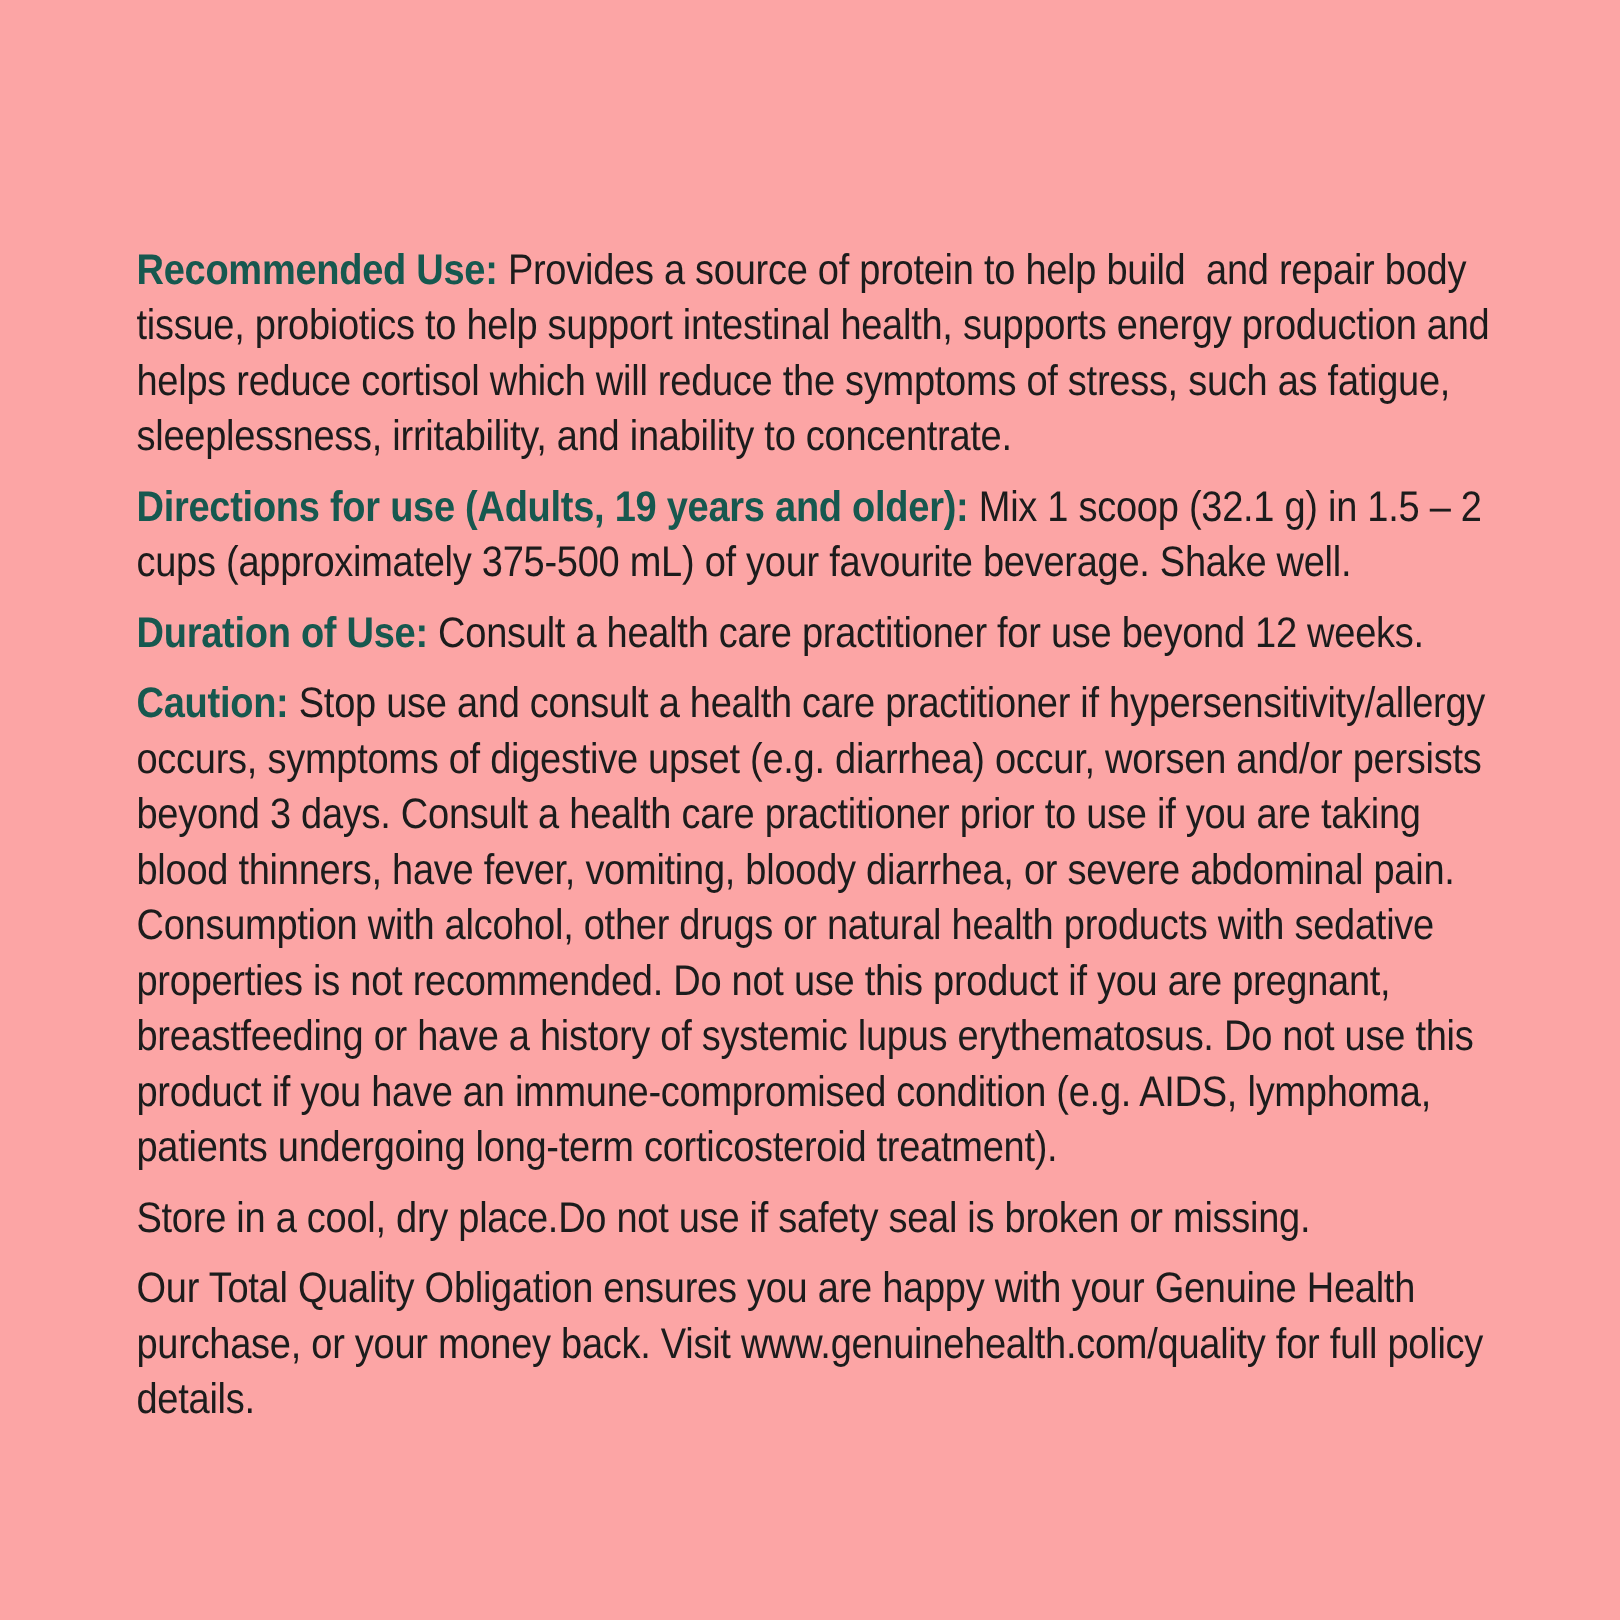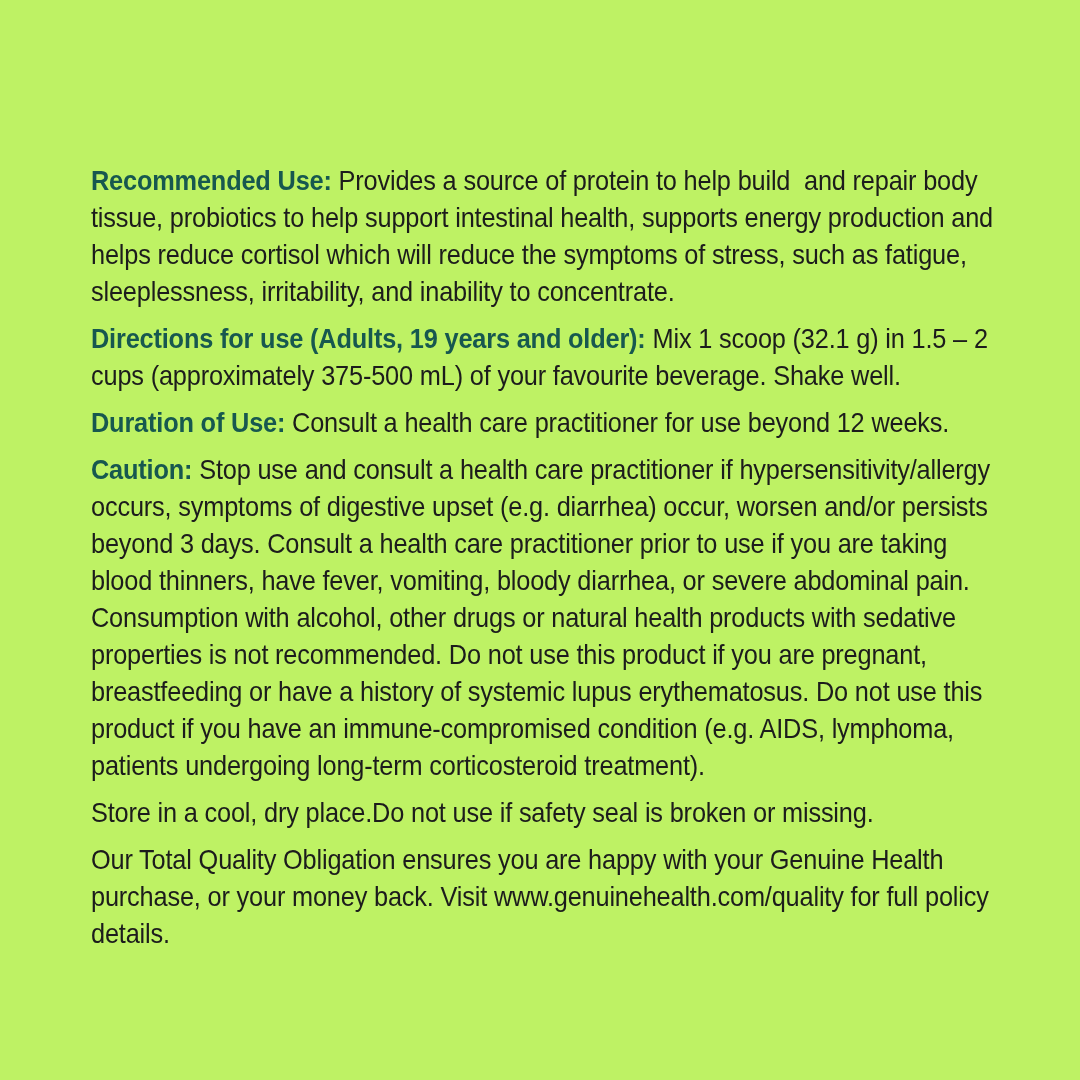--- a/index.html
+++ b/index.html
@@ -4,21 +4,21 @@
 <style>
   html, body {
     margin: 0;
     padding: 0;
     background: #ffffff;
   }
   .page {
     position: relative;
     width: 1080px;
     height: 1080px;
-    background: #bef264;
+    background: #fca5a5;
     overflow: hidden;
   }
   .label-panel {
     position: absolute;
     top: 162px;
     left: 91px;
     width: 1032px;              
     transform: scaleX(0.889);   
     transform-origin: 0 0;
     font-family: "Liberation Sans", "DejaVu Sans", sans-serif;

